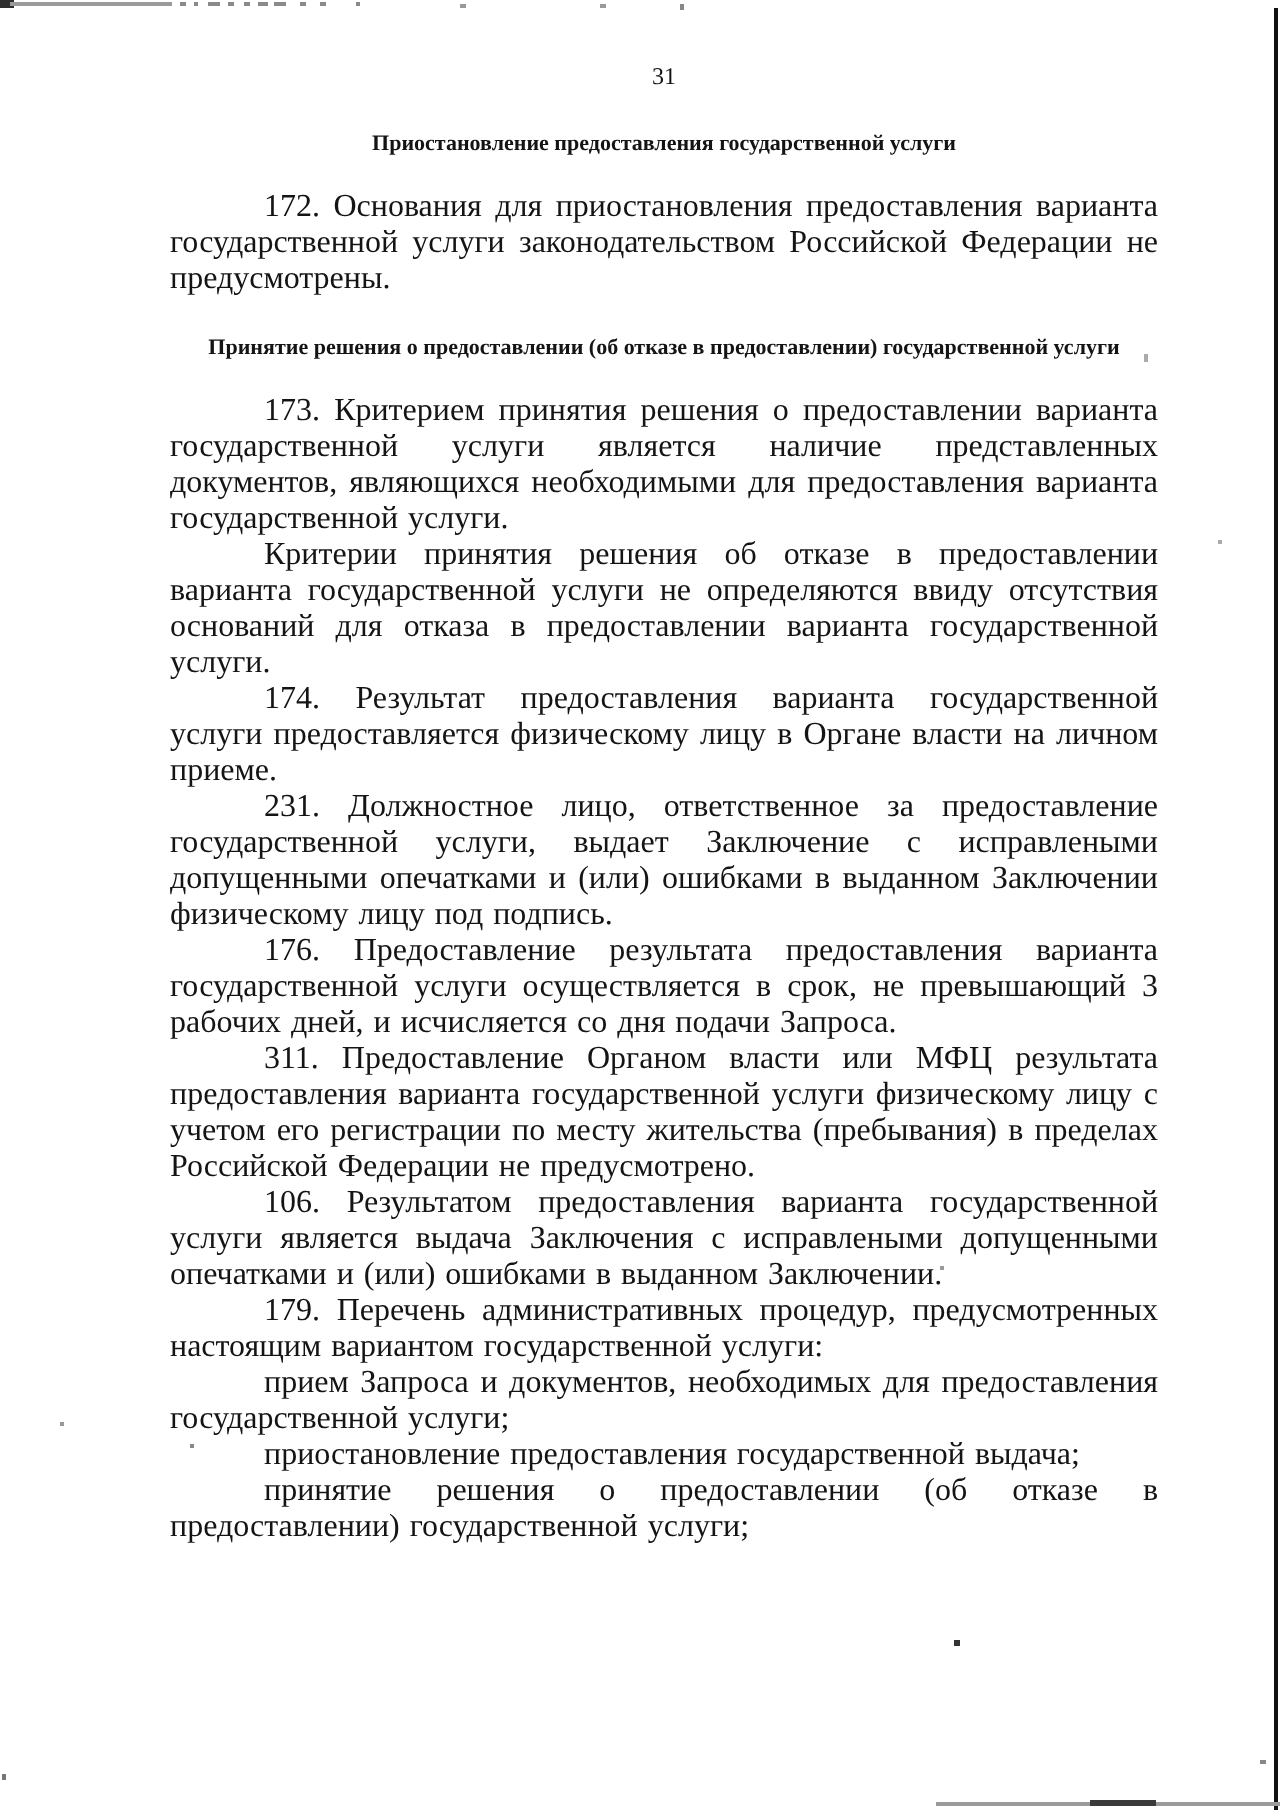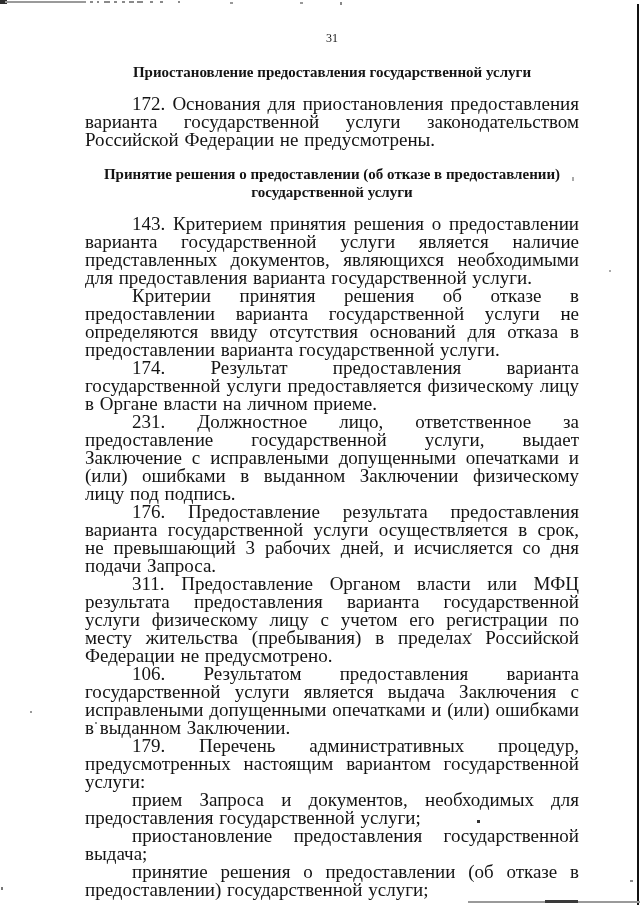--- a/index.html
+++ b/index.html
@@ -23,49 +23,49 @@
   }
   .page-number {
     text-align: center;
     font-size: 12px;
     line-height: 18px;
     margin: 0 0 16px 0;
   }
   .heading {
     text-align: center;
     font-weight: bold;
-    font-size: 15px;
+    font-size: 11px;
     line-height: 18px;
     margin: 16px 0 14px 0;
   }
   .para {
     text-align: justify;
     text-indent: 47px;
-    font-size: 19px;
+    font-size: 16px;
     line-height: 18px;
     margin: 0;
     word-spacing: 1px;
   }
   
   .artifact {
     position: absolute;
     pointer-events: none;
   }
 </style>
 </head>
 <body>
 
 <div class="page">
   <div class="page-number">31</div>
 
   <div class="heading">Приостановление предоставления государственной услуги</div>
   <p class="para">172. Основания для приостановления предоставления варианта государственной услуги законодательством Российской Федерации не предусмотрены.</p>
 
   <div class="heading">Принятие решения о предоставлении (об отказе в предоставлении) государственной услуги</div>
-  <p class="para">143. Критерием принятия решения о предоставлении варианта государственной услуги является наличие представленных документов, являющихся необходимыми для предоставления варианта государственной услуги.</p>
+  <p class="para">173. Критерием принятия решения о предоставлении варианта государственной услуги является наличие представленных документов, являющихся необходимыми для предоставления варианта государственной услуги.</p>
   <p class="para">Критерии принятия решения об отказе в предоставлении варианта государственной услуги не определяются ввиду отсутствия оснований для отказа в предоставлении варианта государственной услуги.</p>
 
   <p class="para">174. Результат предоставления варианта государственной услуги предоставляется физическому лицу в Органе власти на личном приеме.</p>
   <p class="para">231. Должностное лицо, ответственное за предоставление государственной услуги, выдает Заключение с исправлеными допущенными опечатками и (или) ошибками в выданном Заключении физическому лицу под подпись.</p>
   <p class="para">176. Предоставление результата предоставления варианта государственной услуги осуществляется в срок, не превышающий 3 рабочих дней, и исчисляется со дня подачи Запроса.</p>
   <p class="para">311. Предоставление Органом власти или МФЦ результата предоставления варианта государственной услуги физическому лицу с учетом его регистрации по месту жительства (пребывания) в пределах Российской Федерации не предусмотрено.</p>
 
   <p class="para">106. Результатом предоставления варианта государственной услуги является выдача Заключения с исправлеными допущенными опечатками и (или) ошибками в выданном Заключении.</p>
   <p class="para">179. Перечень административных процедур, предусмотренных настоящим вариантом государственной услуги:</p>
   <p class="para">прием Запроса и документов, необходимых для предоставления государственной услуги;</p>

